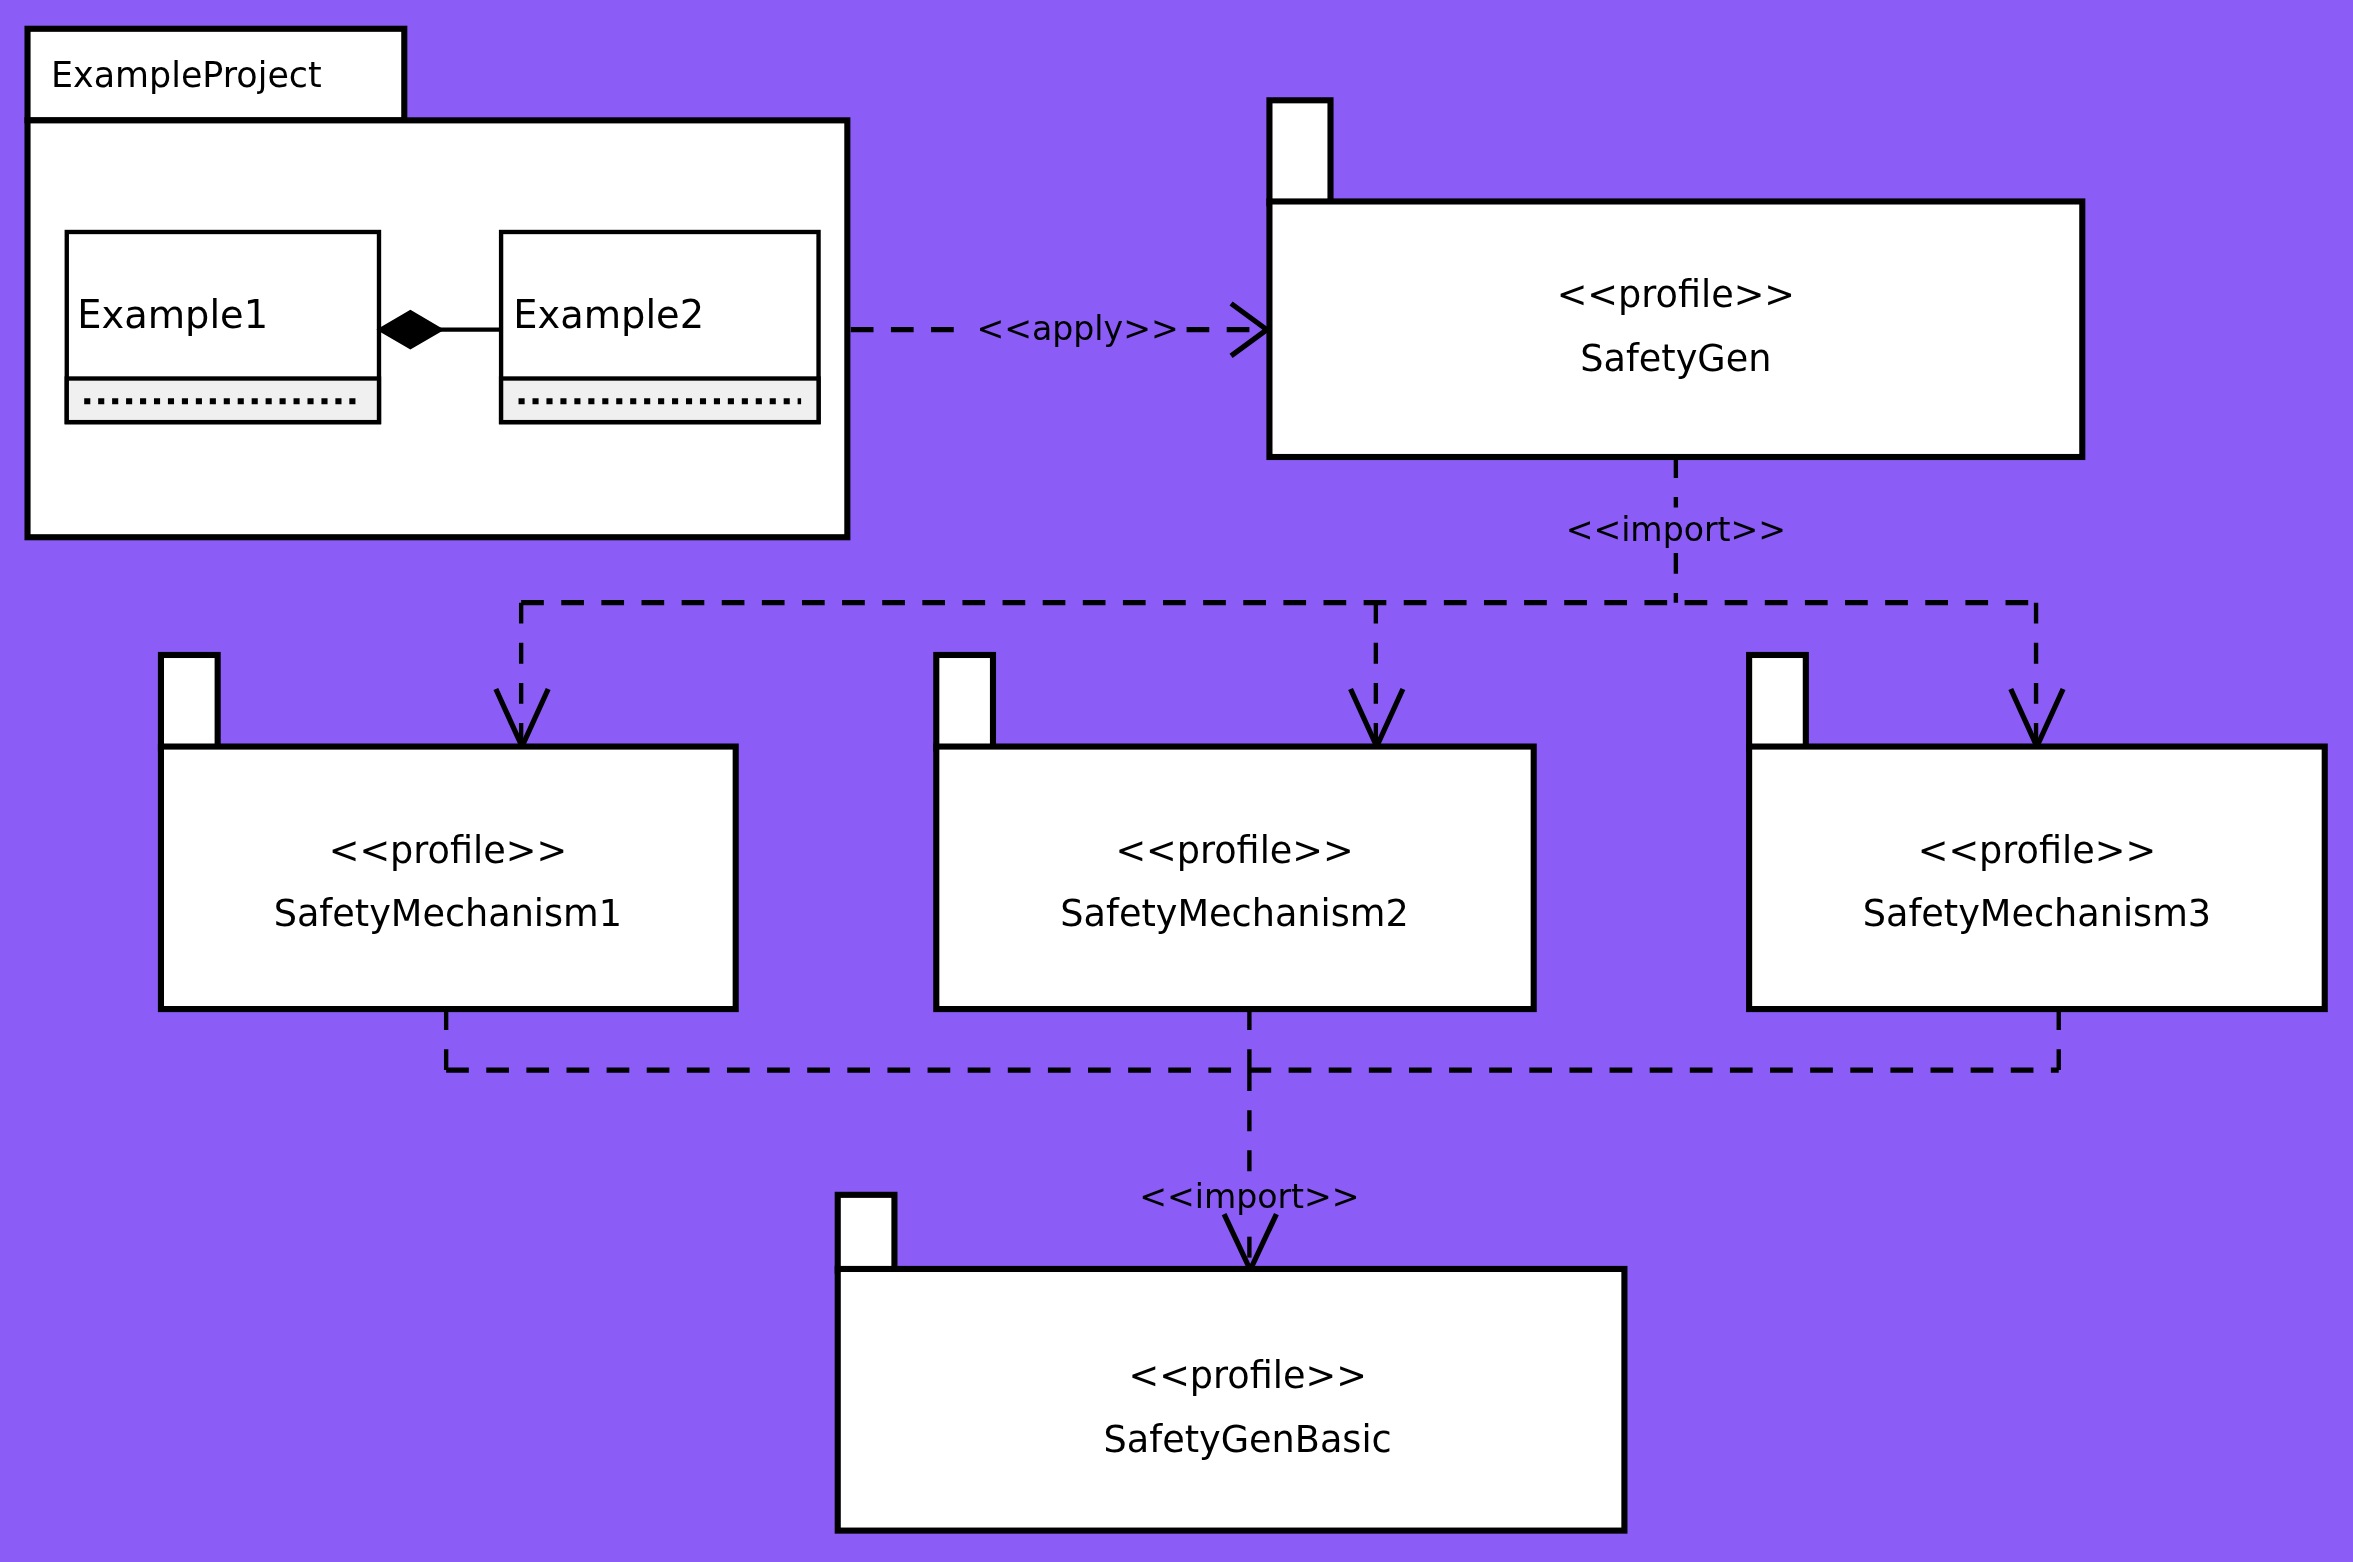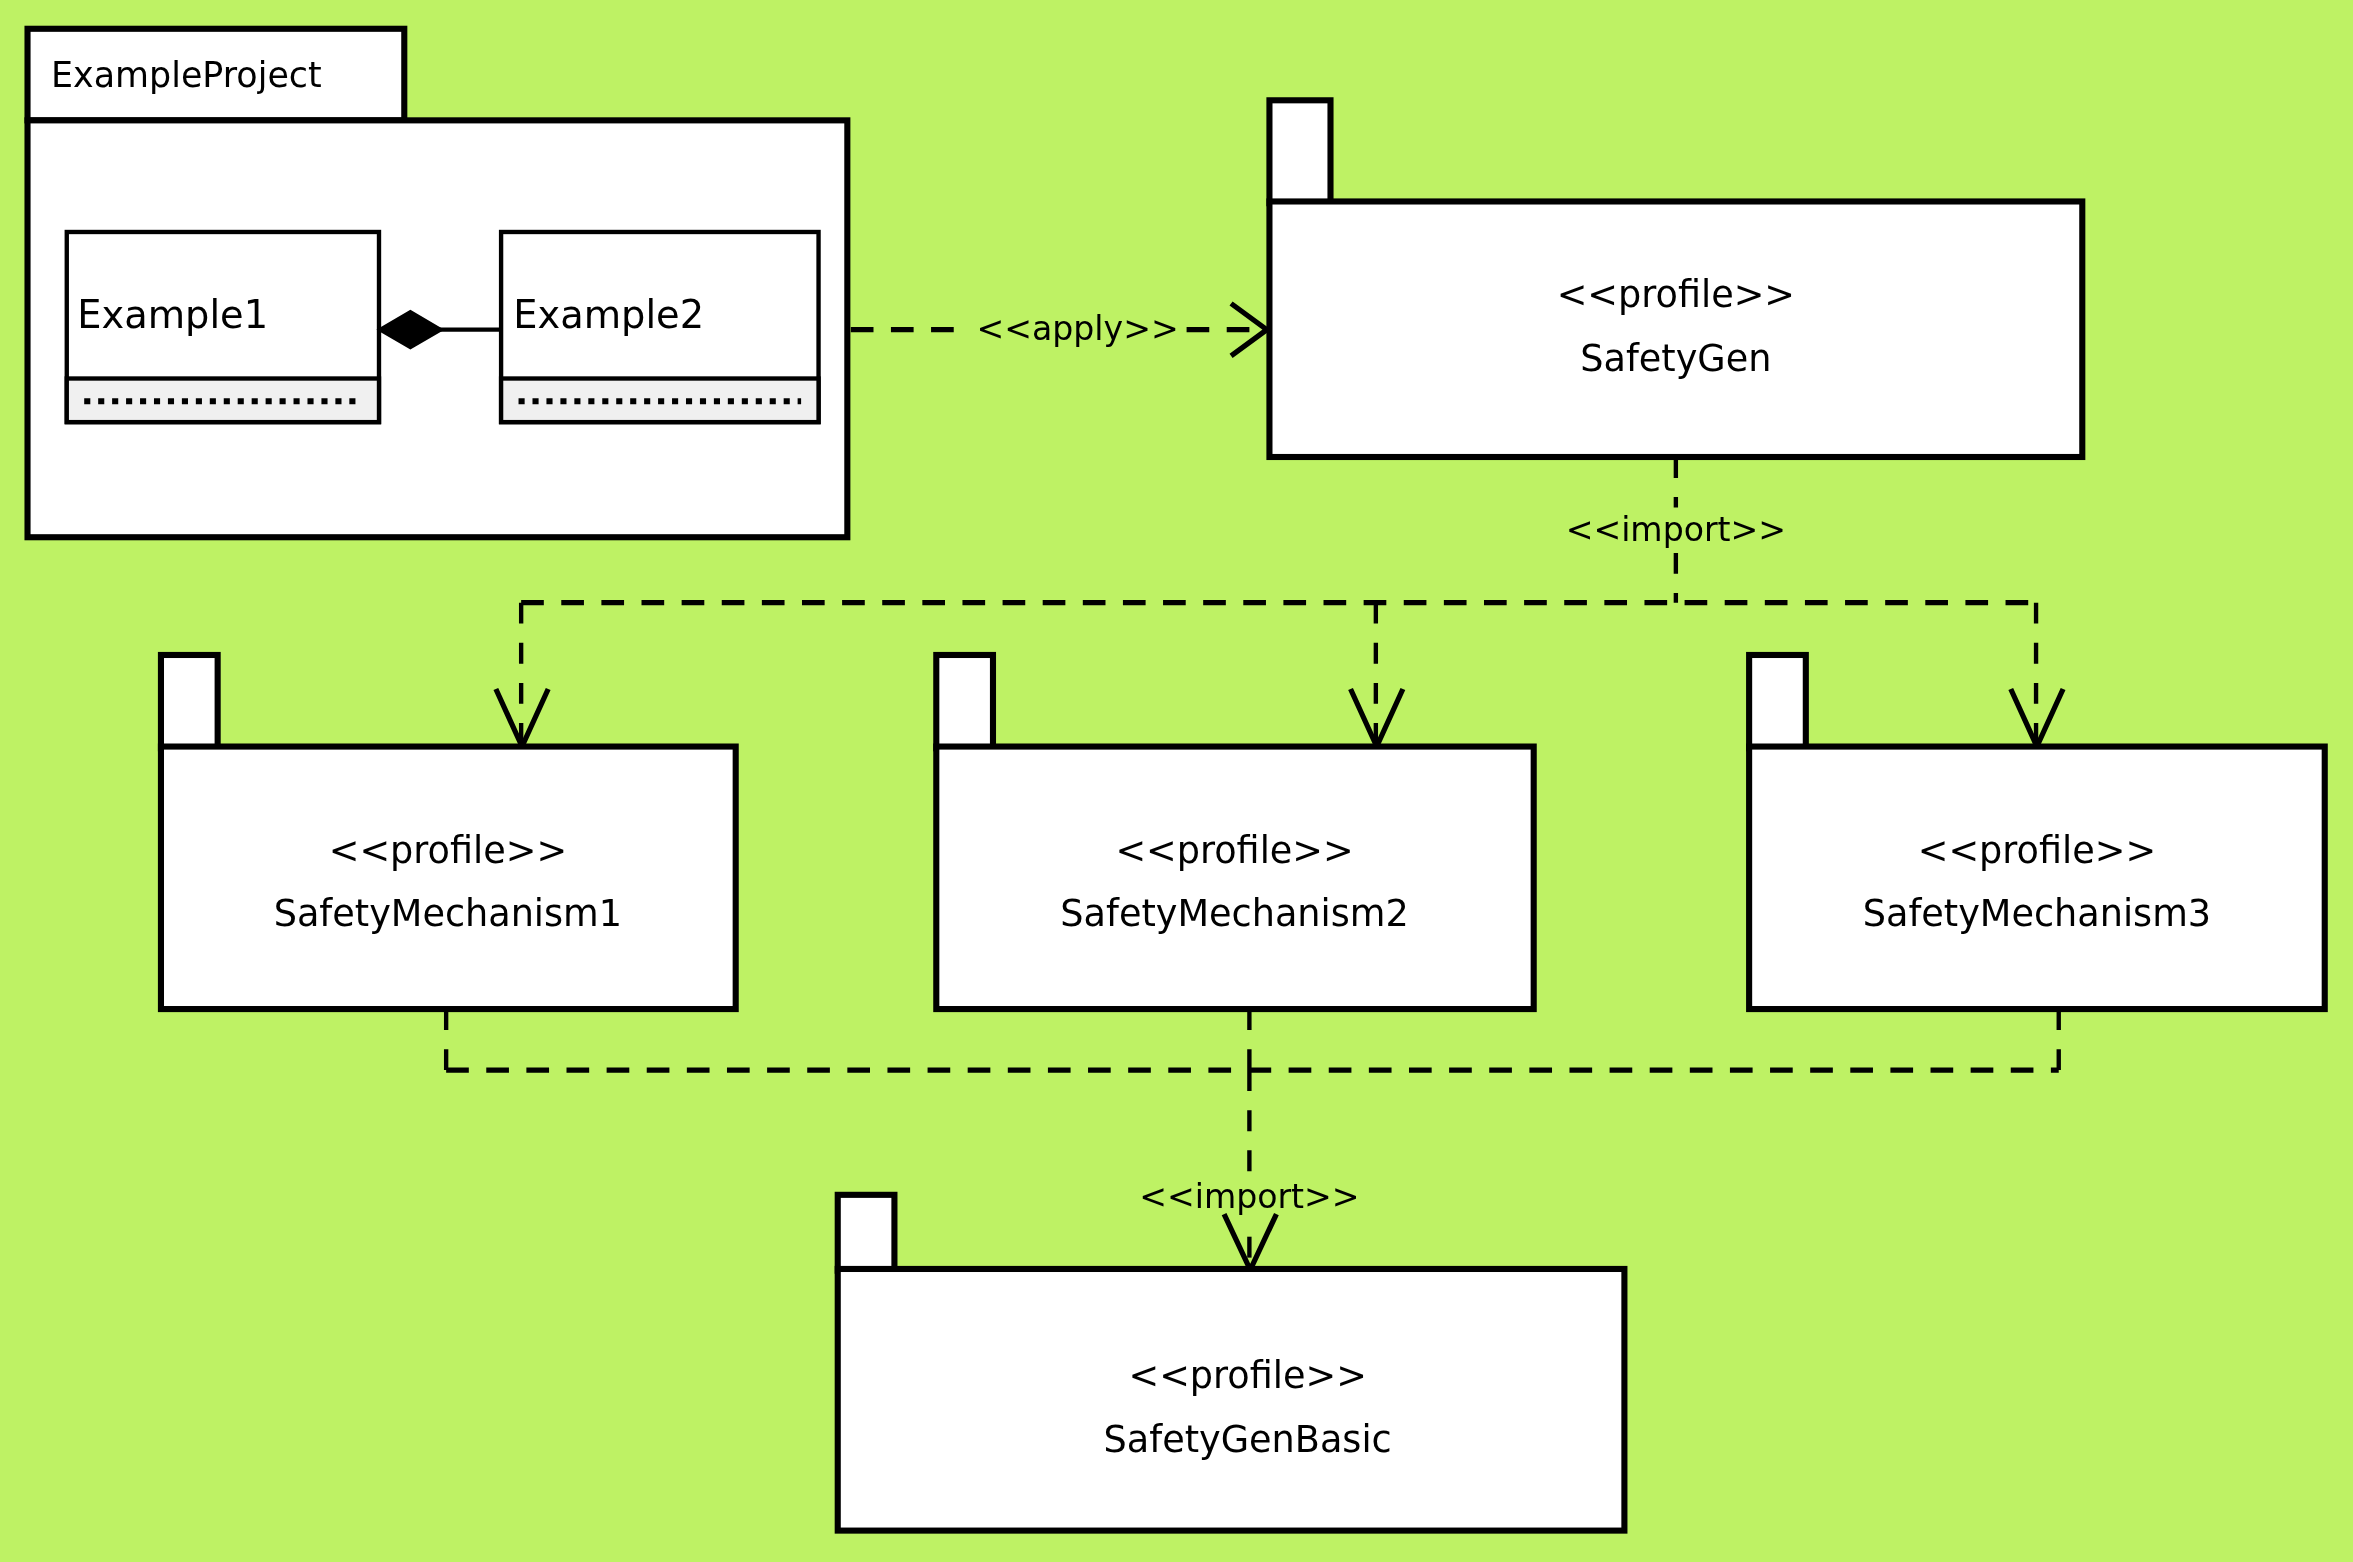--- a/index.html
+++ b/index.html
@@ -4,21 +4,21 @@
 <style>
   html, body {
     margin: 0;
     padding: 0;
     background: #ffffff;
   }
   #canvas {
     position: relative;
     width: 2354px;
     height: 1562px;
-    background: #bef264;
+    background: #8b5cf6;
     font-family: "DejaVu Sans", sans-serif;
     overflow: hidden;
   }
   svg.diagram {
     position: absolute;
     top: 0;
     left: 0;
     width: 2354px;
     height: 1562px;
   }

